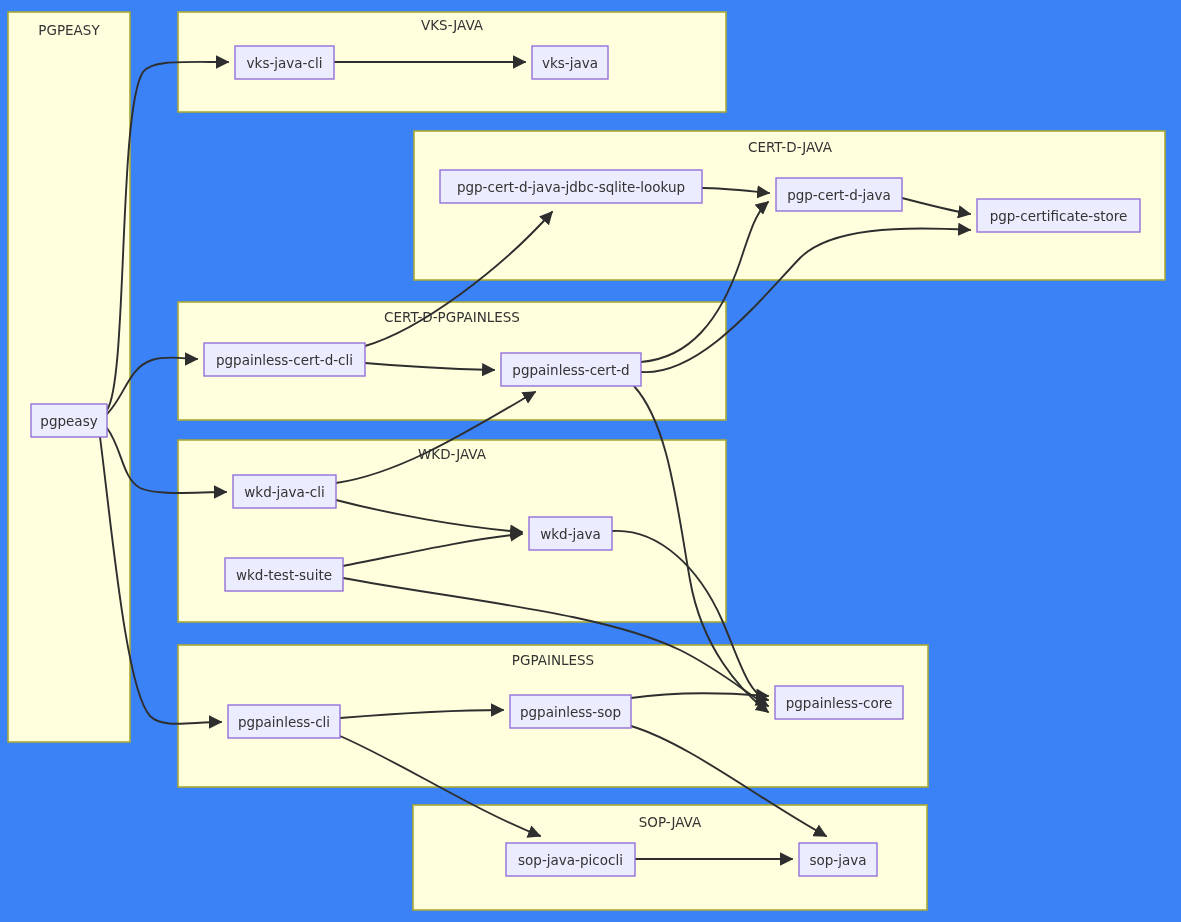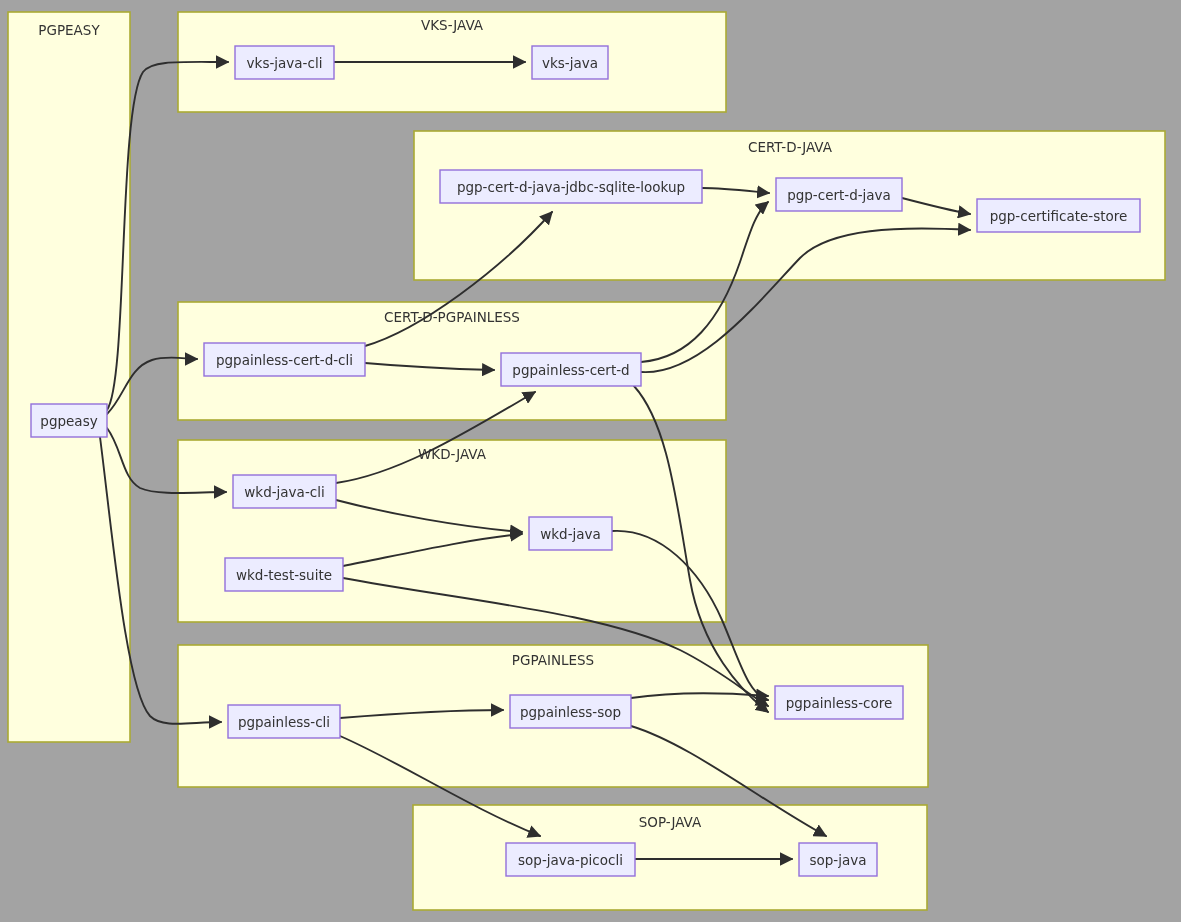--- a/index.html
+++ b/index.html
@@ -44,21 +44,21 @@
   }
   .edge-path {
     fill: none;
     stroke-linecap: round;
     stroke-linejoin: round;
   }
 </style>
 </head>
 <body>
 
-<div id="diagram-root" style="width: 1181px; height: 922px; background: #a3a3a3;">
+<div id="diagram-root" style="width: 1181px; height: 922px; background: #3b82f6;">
   <svg id="graph" viewBox="0 0 1181 922" xmlns="http://www.w3.org/2000/svg" style="width: 1181px; height: 922px;">
     <defs>
       <marker id="arrow" viewBox="0 0 10 10" refX="9" refY="5" markerWidth="7" markerHeight="7" orient="auto-start-reverse">
         <path d="M 0 0 L 10 5 L 0 10 z" fill="#2E2E2E"></path>
       </marker>
     </defs>
     <g id="clusters-layer">
         <g>
           <rect class="cluster-rect" x="8" y="12" width="122" height="730" fill="#FFFFDE" stroke="#AAAA33"></rect>
           <text class="cluster-label" x="69" y="31" fill="#333333">PGPEASY</text>

